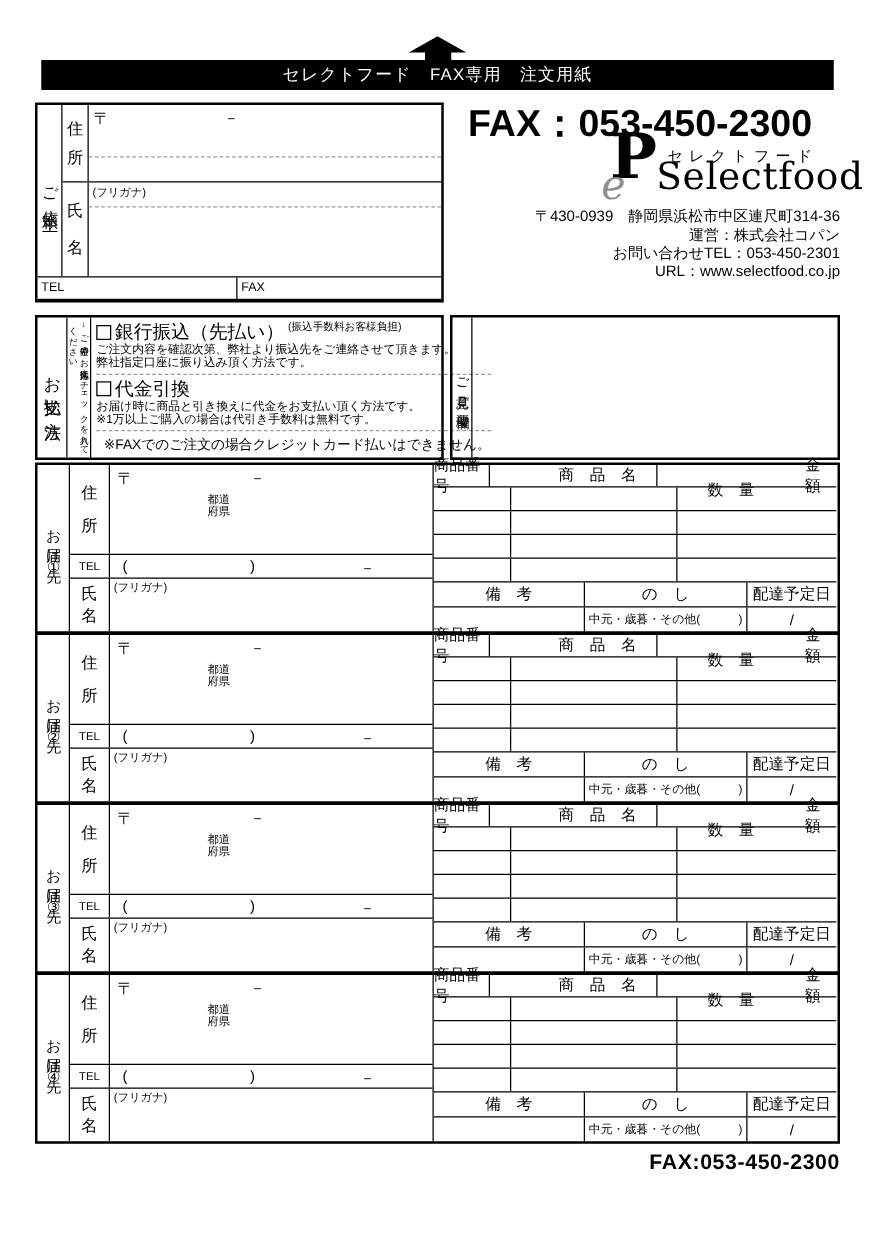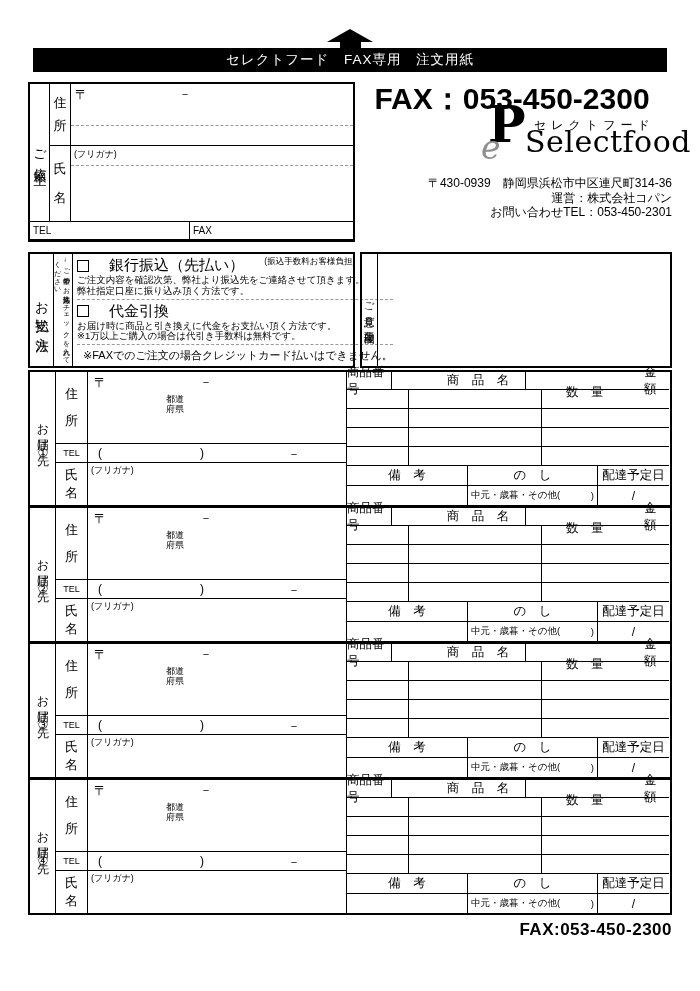--- a/index.html
+++ b/index.html
@@ -23,21 +23,21 @@
   .fax-title { position:absolute; left:352px; top:79px; width:320px; text-align:center;
     font-size:30px; font-weight:bold; letter-spacing:0px; white-space:nowrap; }
   .logo-block { position:absolute; left:468px; top:110px; width:204px; height:58px; }
   .logo-p { position:absolute; left:20px; top:-10px; font-family:"DejaVu Serif","Liberation Serif",serif;
     font-size:50px; font-weight:bold; line-height:1; }
   .logo-e { position:absolute; left:13px; top:21px; font-family:"DejaVu Serif","Liberation Serif",serif;
     font-style:italic; font-size:33px; line-height:1; color:#8e8e8e; }
   .logo-kana { position:absolute; left:66px; top:7px; font-size:12px; letter-spacing:5px; white-space:nowrap; }
   .logo-en { position:absolute; left:57px; top:17px; font-family:"DejaVu Serif","Liberation Serif",serif;
     font-size:30px; line-height:1; letter-spacing:0.5px; }
-  .company-info { position:absolute; left:340px; top:176px; width:332px; text-align:right;
+  .company-info { position:absolute; left:340px; top:166px; width:332px; text-align:right;
     font-size:12px; line-height:14.6px; }
 
   
   .sender-box { position:absolute; left:28px; top:82px; width:327px; height:160px;
     border:2px solid #000; display:flex; flex-direction:column; }
   .sender-top { display:flex; flex:1; border-bottom:1px solid #000; }
   .v-label { writing-mode:vertical-rl; text-orientation:upright; display:flex;
     align-items:center; justify-content:center; text-align:center; }
   .sender-group { width:20px; border-right:1px solid #000; font-size:13px; letter-spacing:2px; }
   .sender-rows { flex:1; display:flex; flex-direction:column; }
@@ -59,21 +59,21 @@
   .sender-email { height:16px; font-size:10.5px; display:flex; align-items:center; padding-left:3px; }
 
   
   .payment-box { position:absolute; left:28px; top:252px; width:327px; height:116px;
     border:2px solid #000; display:flex; }
   .pay-group { width:24px; border-right:1px solid #000; font-size:13.5px; letter-spacing:1px; }
   .pay-note { width:19px; border-right:1px solid #000; writing-mode:vertical-rl;
     text-orientation:upright; font-size:7px; line-height:9px; padding:2px 1px; letter-spacing:0.5px; }
   .v-arrow { display:inline-block; transform:rotate(90deg); }
   .pay-content { flex:1; padding:1px 3px 0 4px; }
-  .pay-title-line { display:flex; align-items:center; gap:20px; margin-top:1px; }
+  .pay-title-line { display:flex; align-items:center; gap:3px; margin-top:1px; }
   .checkbox { width:12px; height:12px; border:1.5px solid #000; flex:0 0 auto; background:#fff; }
   .pay-title { font-size:15px; white-space:nowrap; }
   .pay-fee-note { font-size:8.5px; position:relative; top:-4px; white-space:nowrap; }
   .pay-desc { font-size:9.5px; line-height:10.8px; }
   .dashed-sep { border-top:1px dashed #9a9a9a; margin:2px 0; }
   .pay-fax-note { font-size:11px; margin:3px 0 0 6px; white-space:nowrap; }
 
   
   .feedback-box { position:absolute; left:360px; top:252px; width:312px; height:116px;
     border:2px solid #000; display:flex; }
@@ -133,20 +133,21 @@
   <span class="logo-p">P</span>
   <span class="logo-e">e</span>
   <span class="logo-kana">セレクトフード</span>
   <span class="logo-en">Selectfood</span>
 </div>
 
 <div class="company-info">
   <div>〒430-0939　静岡県浜松市中区連尺町314-36</div>
   <div>運営：株式会社コパン</div>
   <div>お問い合わせTEL：053-450-2301</div>
+  <div>URL：www.selectfood.co.jp</div>
 </div>
 
 <div class="sender-box">
   <div class="sender-top">
     <div class="v-label sender-group">ご依頼主</div>
     <div class="sender-rows">
       <div class="s-row addr">
         <div class="s-label">
           <span>住</span>
           <span>所</span>

